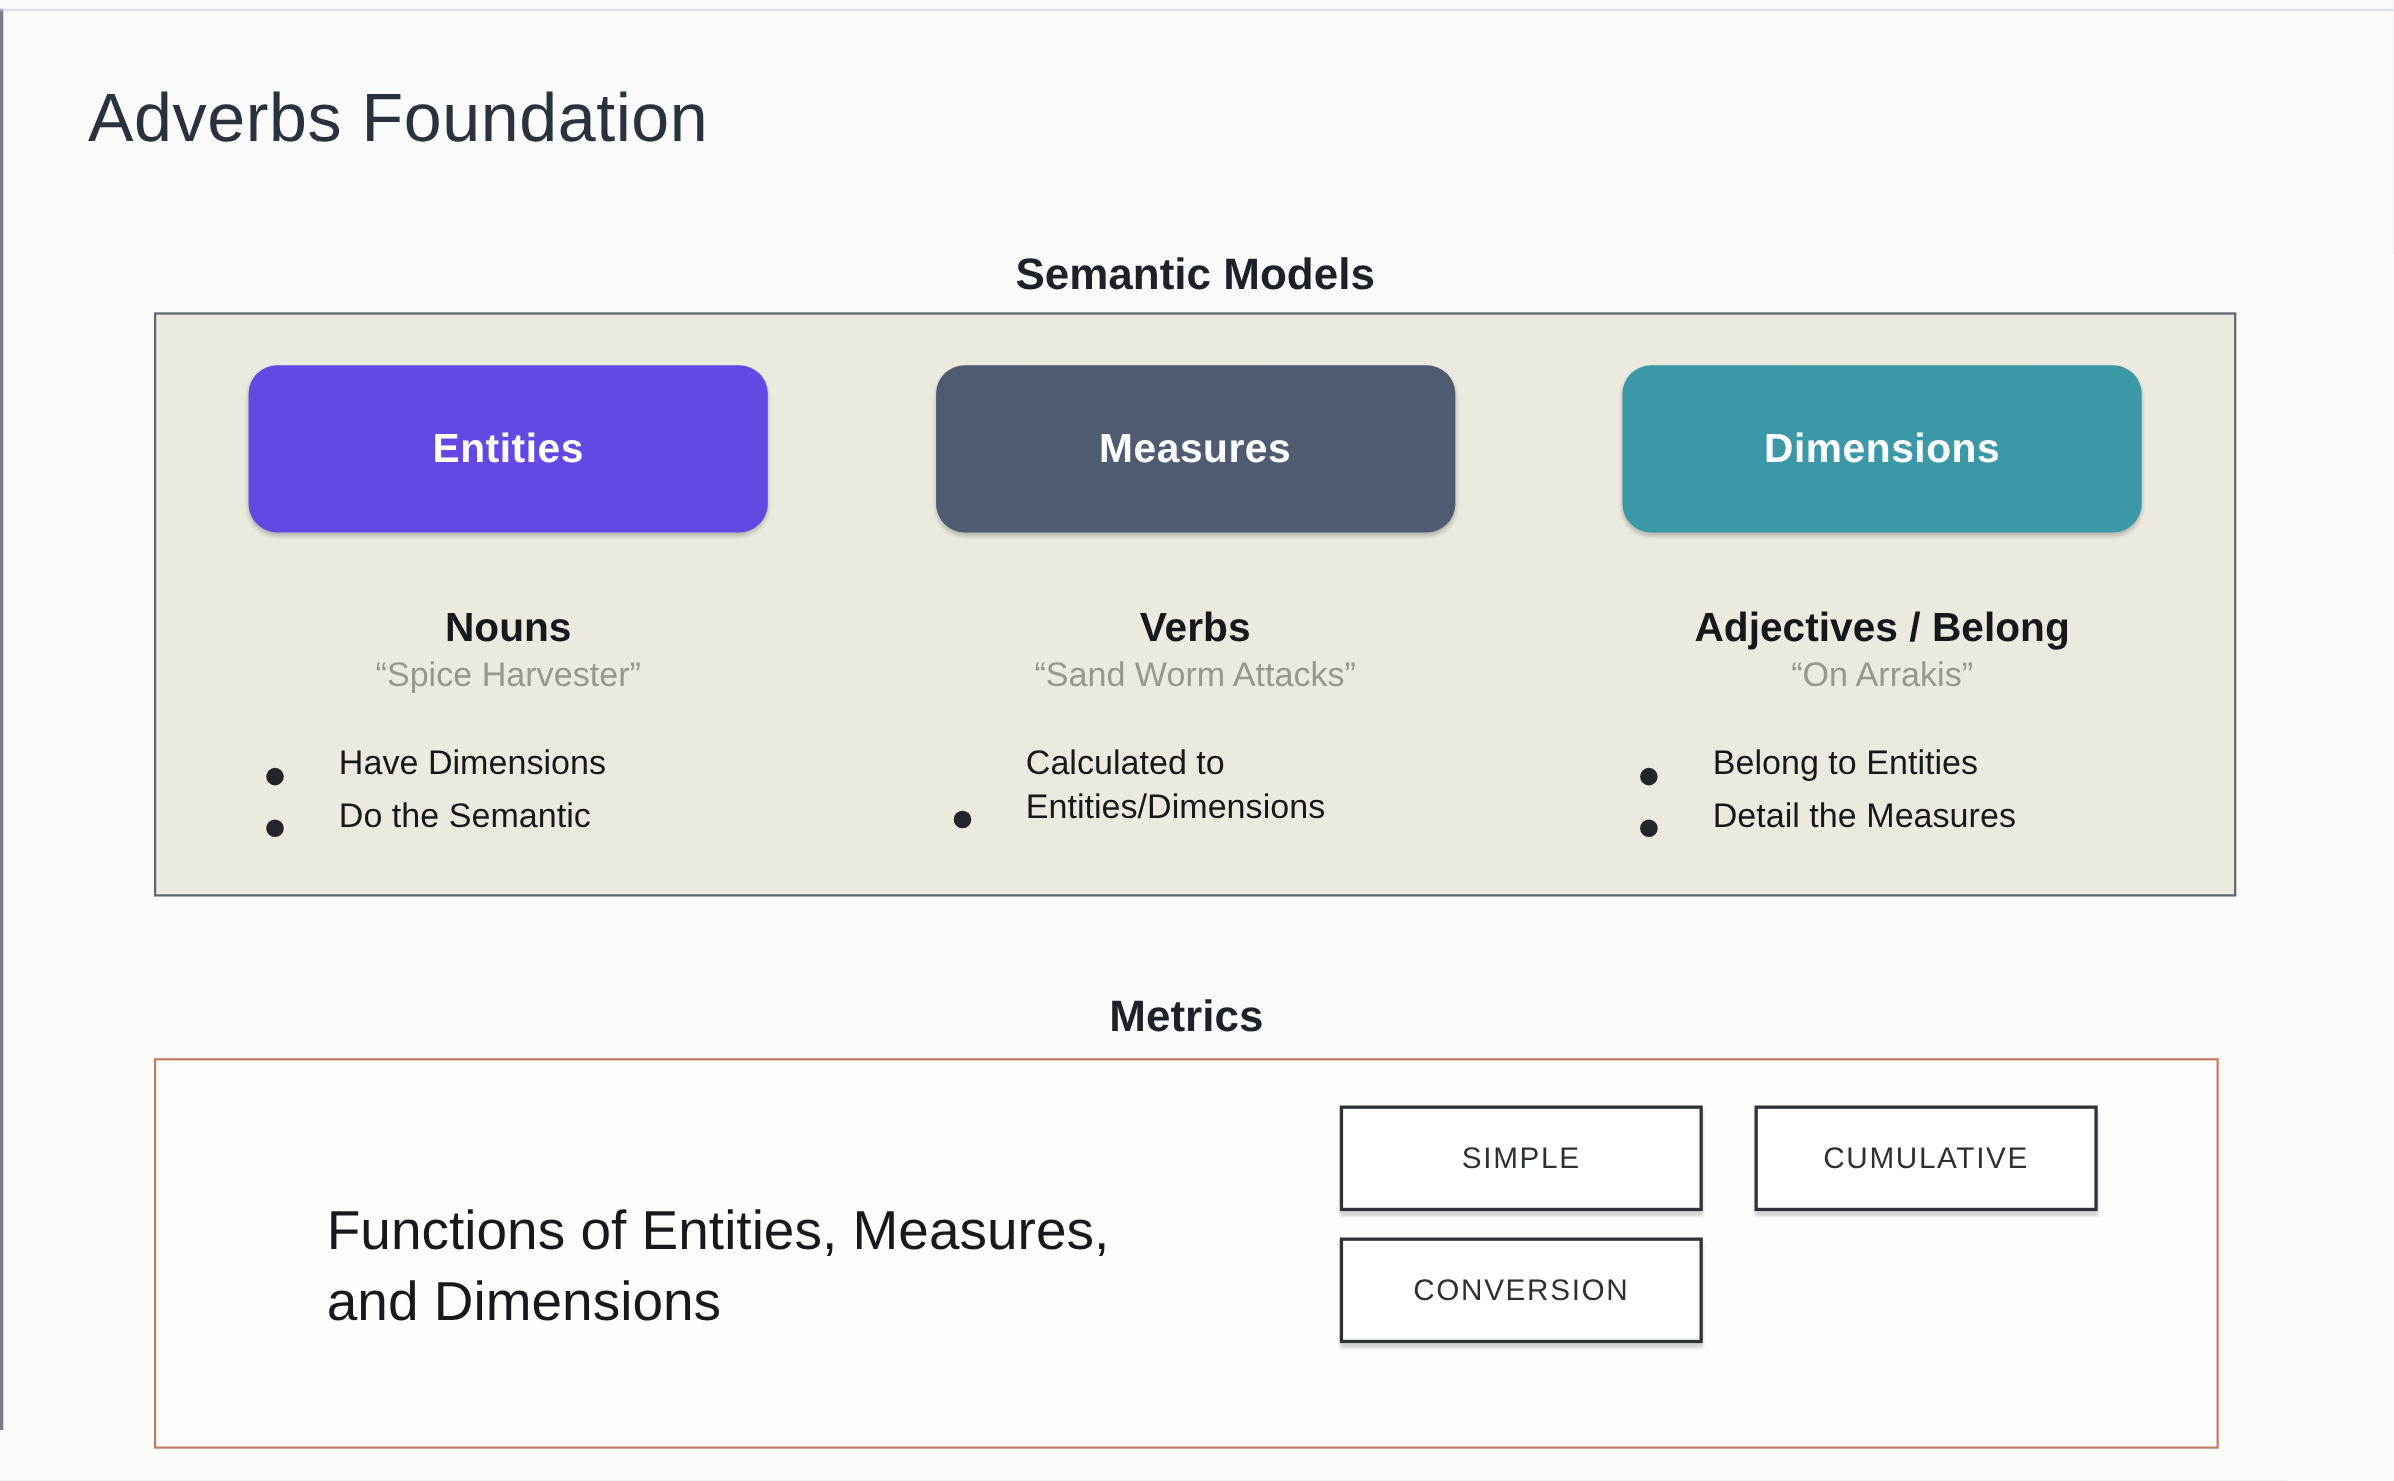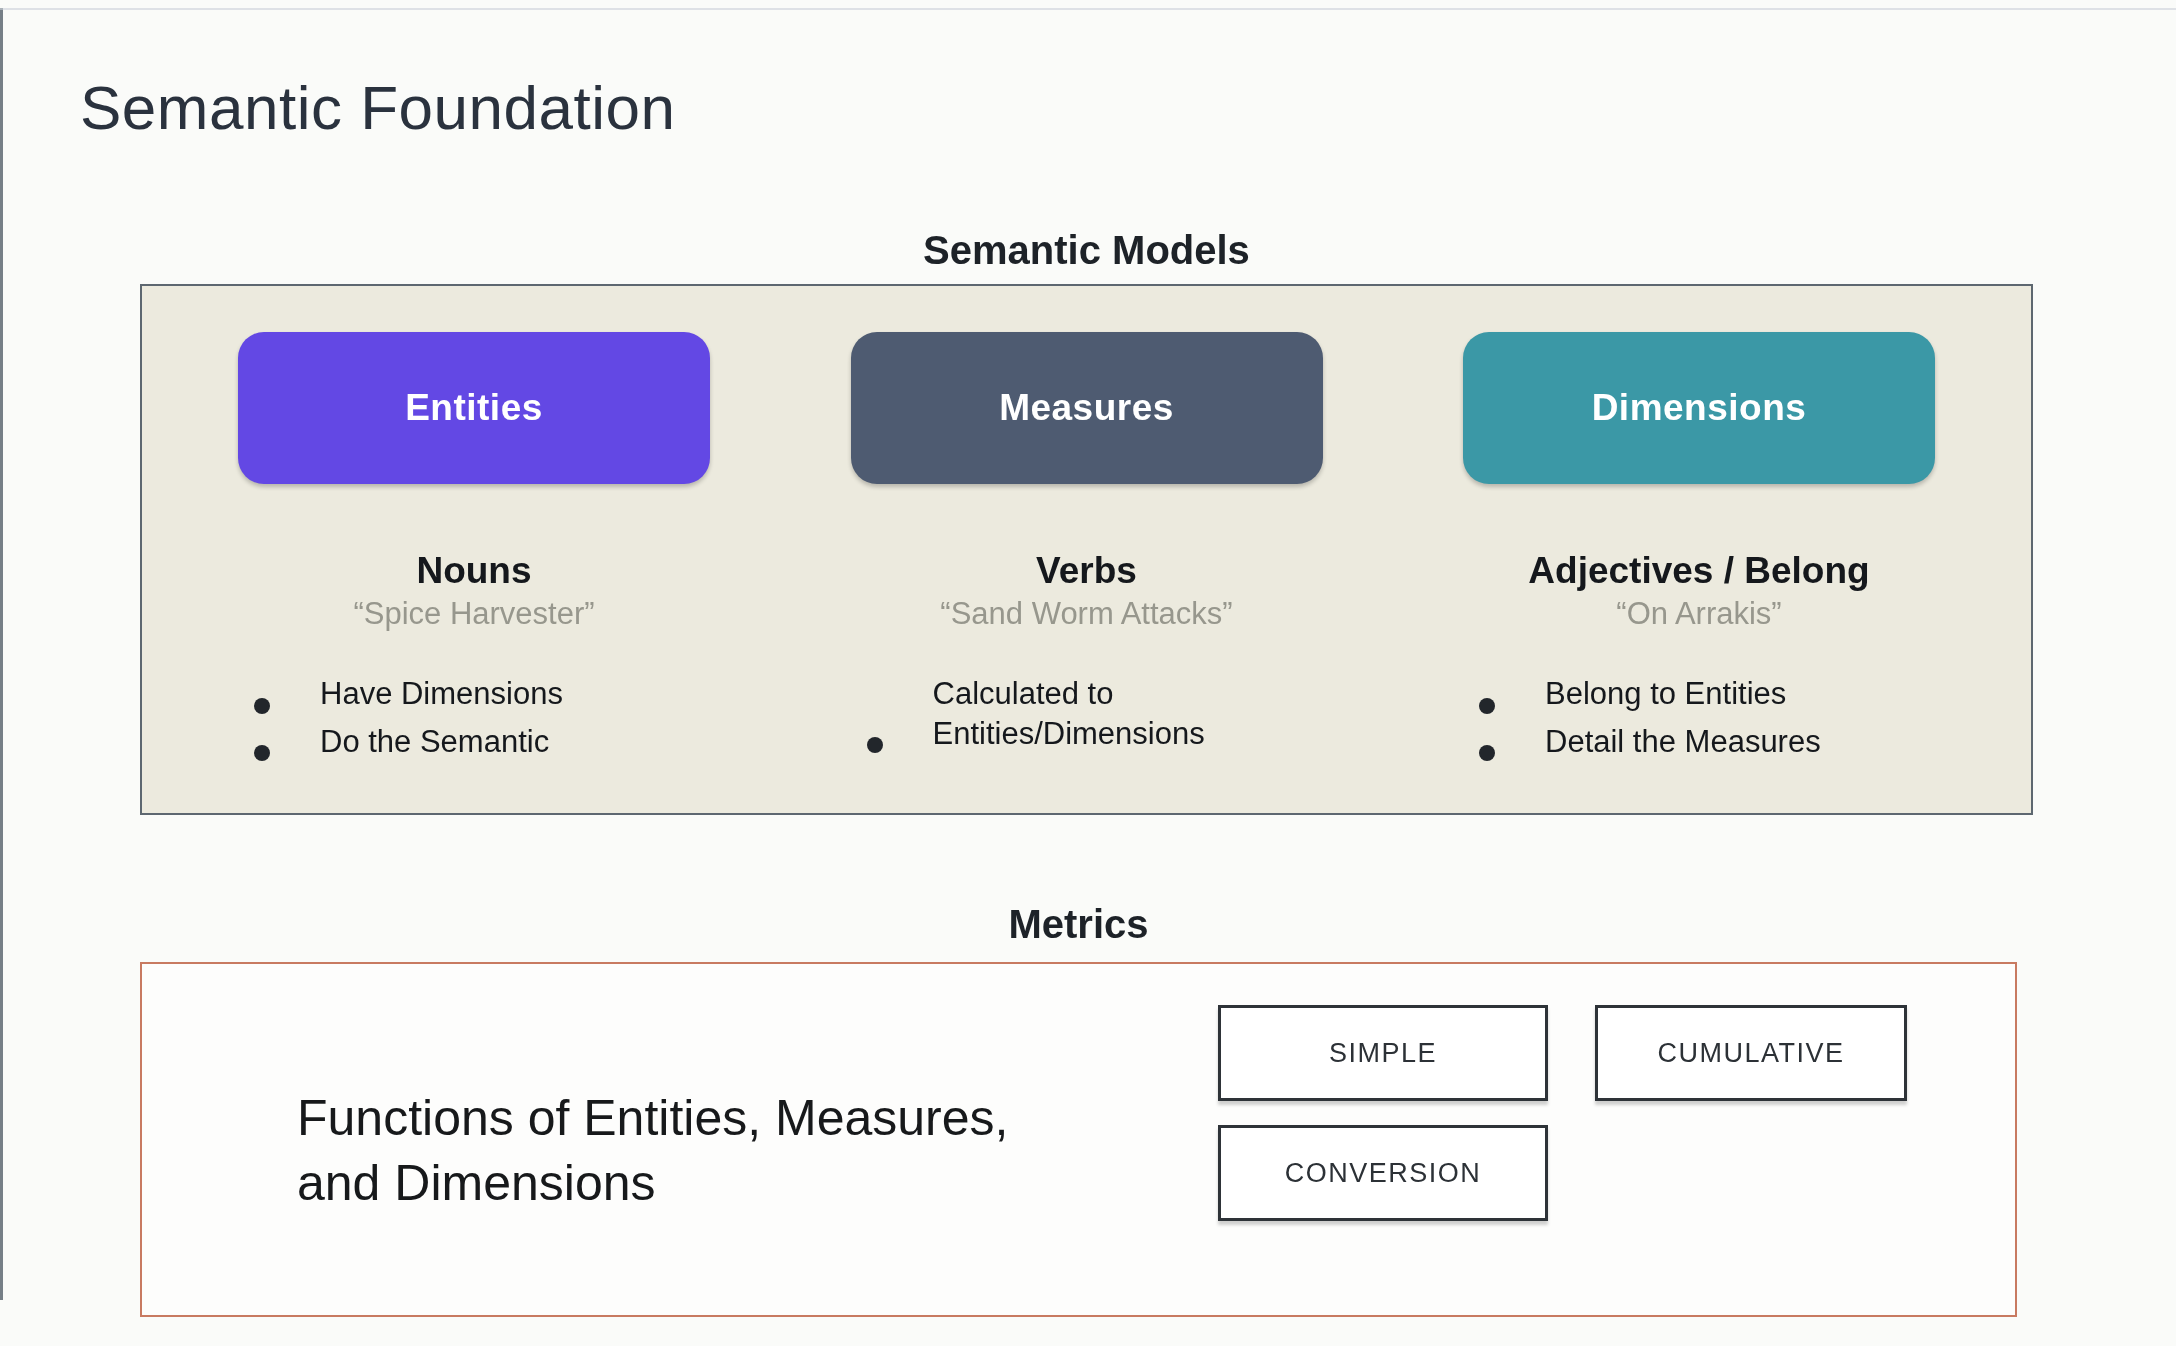--- a/index.html
+++ b/index.html
@@ -34,21 +34,21 @@
     position: absolute; text-align: center;
     font-size: 40px; font-weight: 700; color: #1d2228;
   }
   .models-label { left: 140px; top: 228px; width: 1893px; }
   .metrics-label { left: 140px; top: 902px; width: 1877px; }
 
   .models-box {
     position: absolute; left: 140px; top: 284px; width: 1893px; height: 531px;
     background: #eceade; border: 2px solid #5d6770;
     display: flex; justify-content: space-between;
-    padding: 0 52px;
+    padding: 0 40px;
   }
 
   .model-col {
     width: 560px; display: flex; flex-direction: column; align-items: center;
   }
 
   .model-pill {
     margin-top: 46px; width: 472px; height: 152px;
     border-radius: 26px;
     display: flex; align-items: center; justify-content: center;
@@ -104,21 +104,21 @@
     box-shadow: 0 4px 3px rgba(0,0,0,.18);
   }
 </style>
 </head>
 <body>
 
 <div class="slide">
   <div class="edge-left"></div>
   <div class="edge-top"></div>
 
-  <div class="page-title">Semantic Foundation</div>
+  <div class="page-title">Adverbs Foundation</div>
 
   <div class="section-label models-label">Semantic Models</div>
 
   <div class="models-box">
 
     <div class="model-col">
       <div class="model-pill pill-entities">Entities</div>
       <div class="pos-heading">Nouns</div>
       <div class="pos-example">“Spice Harvester”</div>
       <ul class="bullet-list">

